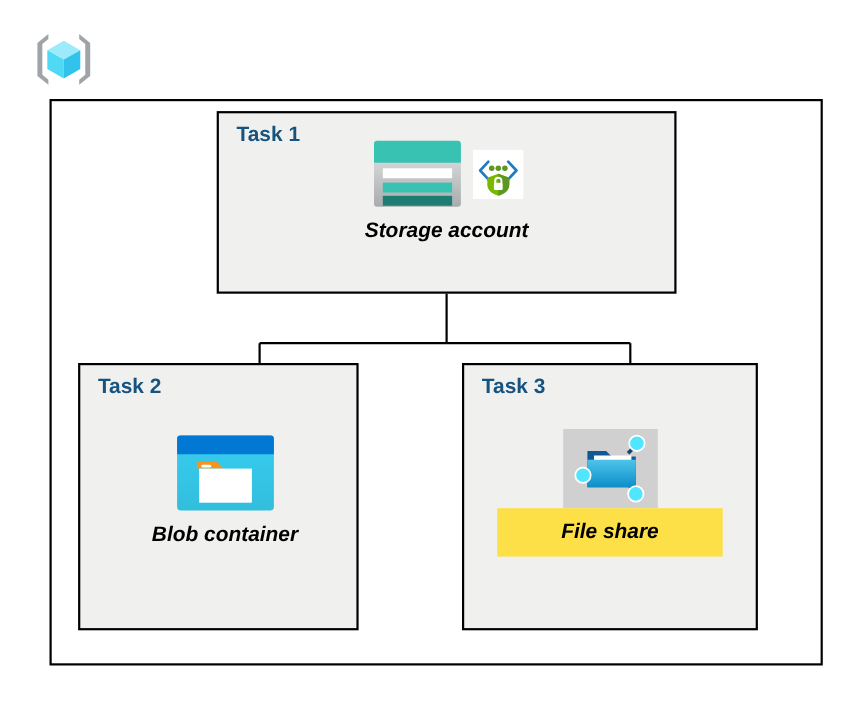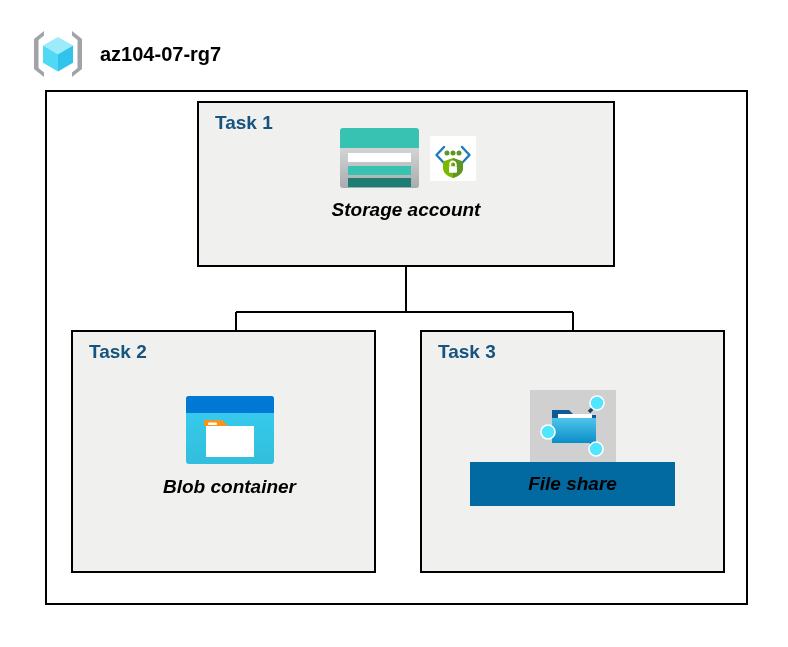--- a/index.html
+++ b/index.html
@@ -46,22 +46,22 @@
   }
 
   
   .task-box {
     position: absolute;
     background: #f0f0ef;
     border: 2px solid #000000;
     box-sizing: border-box;
   }
   #task-1-box { left: 197px; top: 101px; width: 418px; height: 166px; text-align: center; }
-  #task-2-box { left: 71px;  top: 330px; width: 305px; height: 243px; }
-  #task-3-box { left: 420px; top: 330px; width: 305px; height: 243px; }
+  #task-2-box { left: 71px;  top: 330px; width: 255px; height: 243px; }
+  #task-3-box { left: 420px; top: 330px; width: 269px; height: 243px; }
 
   .task-label {
     position: absolute;
     left: 16px;
     top: 9px;
     font-size: 19px;
     font-weight: bold;
     color: #16537e;
     white-space: nowrap;
   }
@@ -101,21 +101,21 @@
   #fileshare-node { left: 0; right: 0; top: 58px; }
   #fileshare-icon-backdrop {
     background: #d0d0d0;
     padding: 4px 6px;
     display: flex;
     align-items: center;
     justify-content: center;
   }
   #file-share-icon { width: 74px; height: 64px; display: block; }
   #fileshare-caption-backdrop {
-    background: #0369a1;
+    background: #fde047;
     padding: 11px 58px;
     display: flex;
     align-items: center;
     justify-content: center;
   }
 
   
   #connectors {
     position: absolute;
     left: 0; top: 0;
@@ -132,21 +132,20 @@
     <path d="M14 3 L4 11 L4 41 L14 49 L14 44.5 L8.5 40 L8.5 12 L14 7.5 Z" fill="#a0a4a8"></path>
 
     <path d="M42 3 L52 11 L52 41 L42 49 L42 44.5 L47.5 40 L47.5 12 L42 7.5 Z" fill="#a0a4a8"></path>
 
     <path d="M28 9 L43 17.6 L28 26.2 L13 17.6 Z" fill="#9cebfb"></path>
 
     <path d="M13 17.6 L28 26.2 L28 43.4 L13 34.8 Z" fill="#50d9f5"></path>
 
     <path d="M43 17.6 L43 34.8 L28 43.4 L28 26.2 Z" fill="#32c3ec"></path>
   </svg>
-  <div id="rg-title">az104-07-rg7</div>
 </div>
 
 <div id="rg-boundary"></div>
 
 <svg id="connectors">
 
   <line x1="406" y1="226" x2="406" y2="312" stroke="#000000" stroke-width="2"></line>
 
   <line x1="236" y1="312" x2="573" y2="312" stroke="#000000" stroke-width="2"></line>
 

